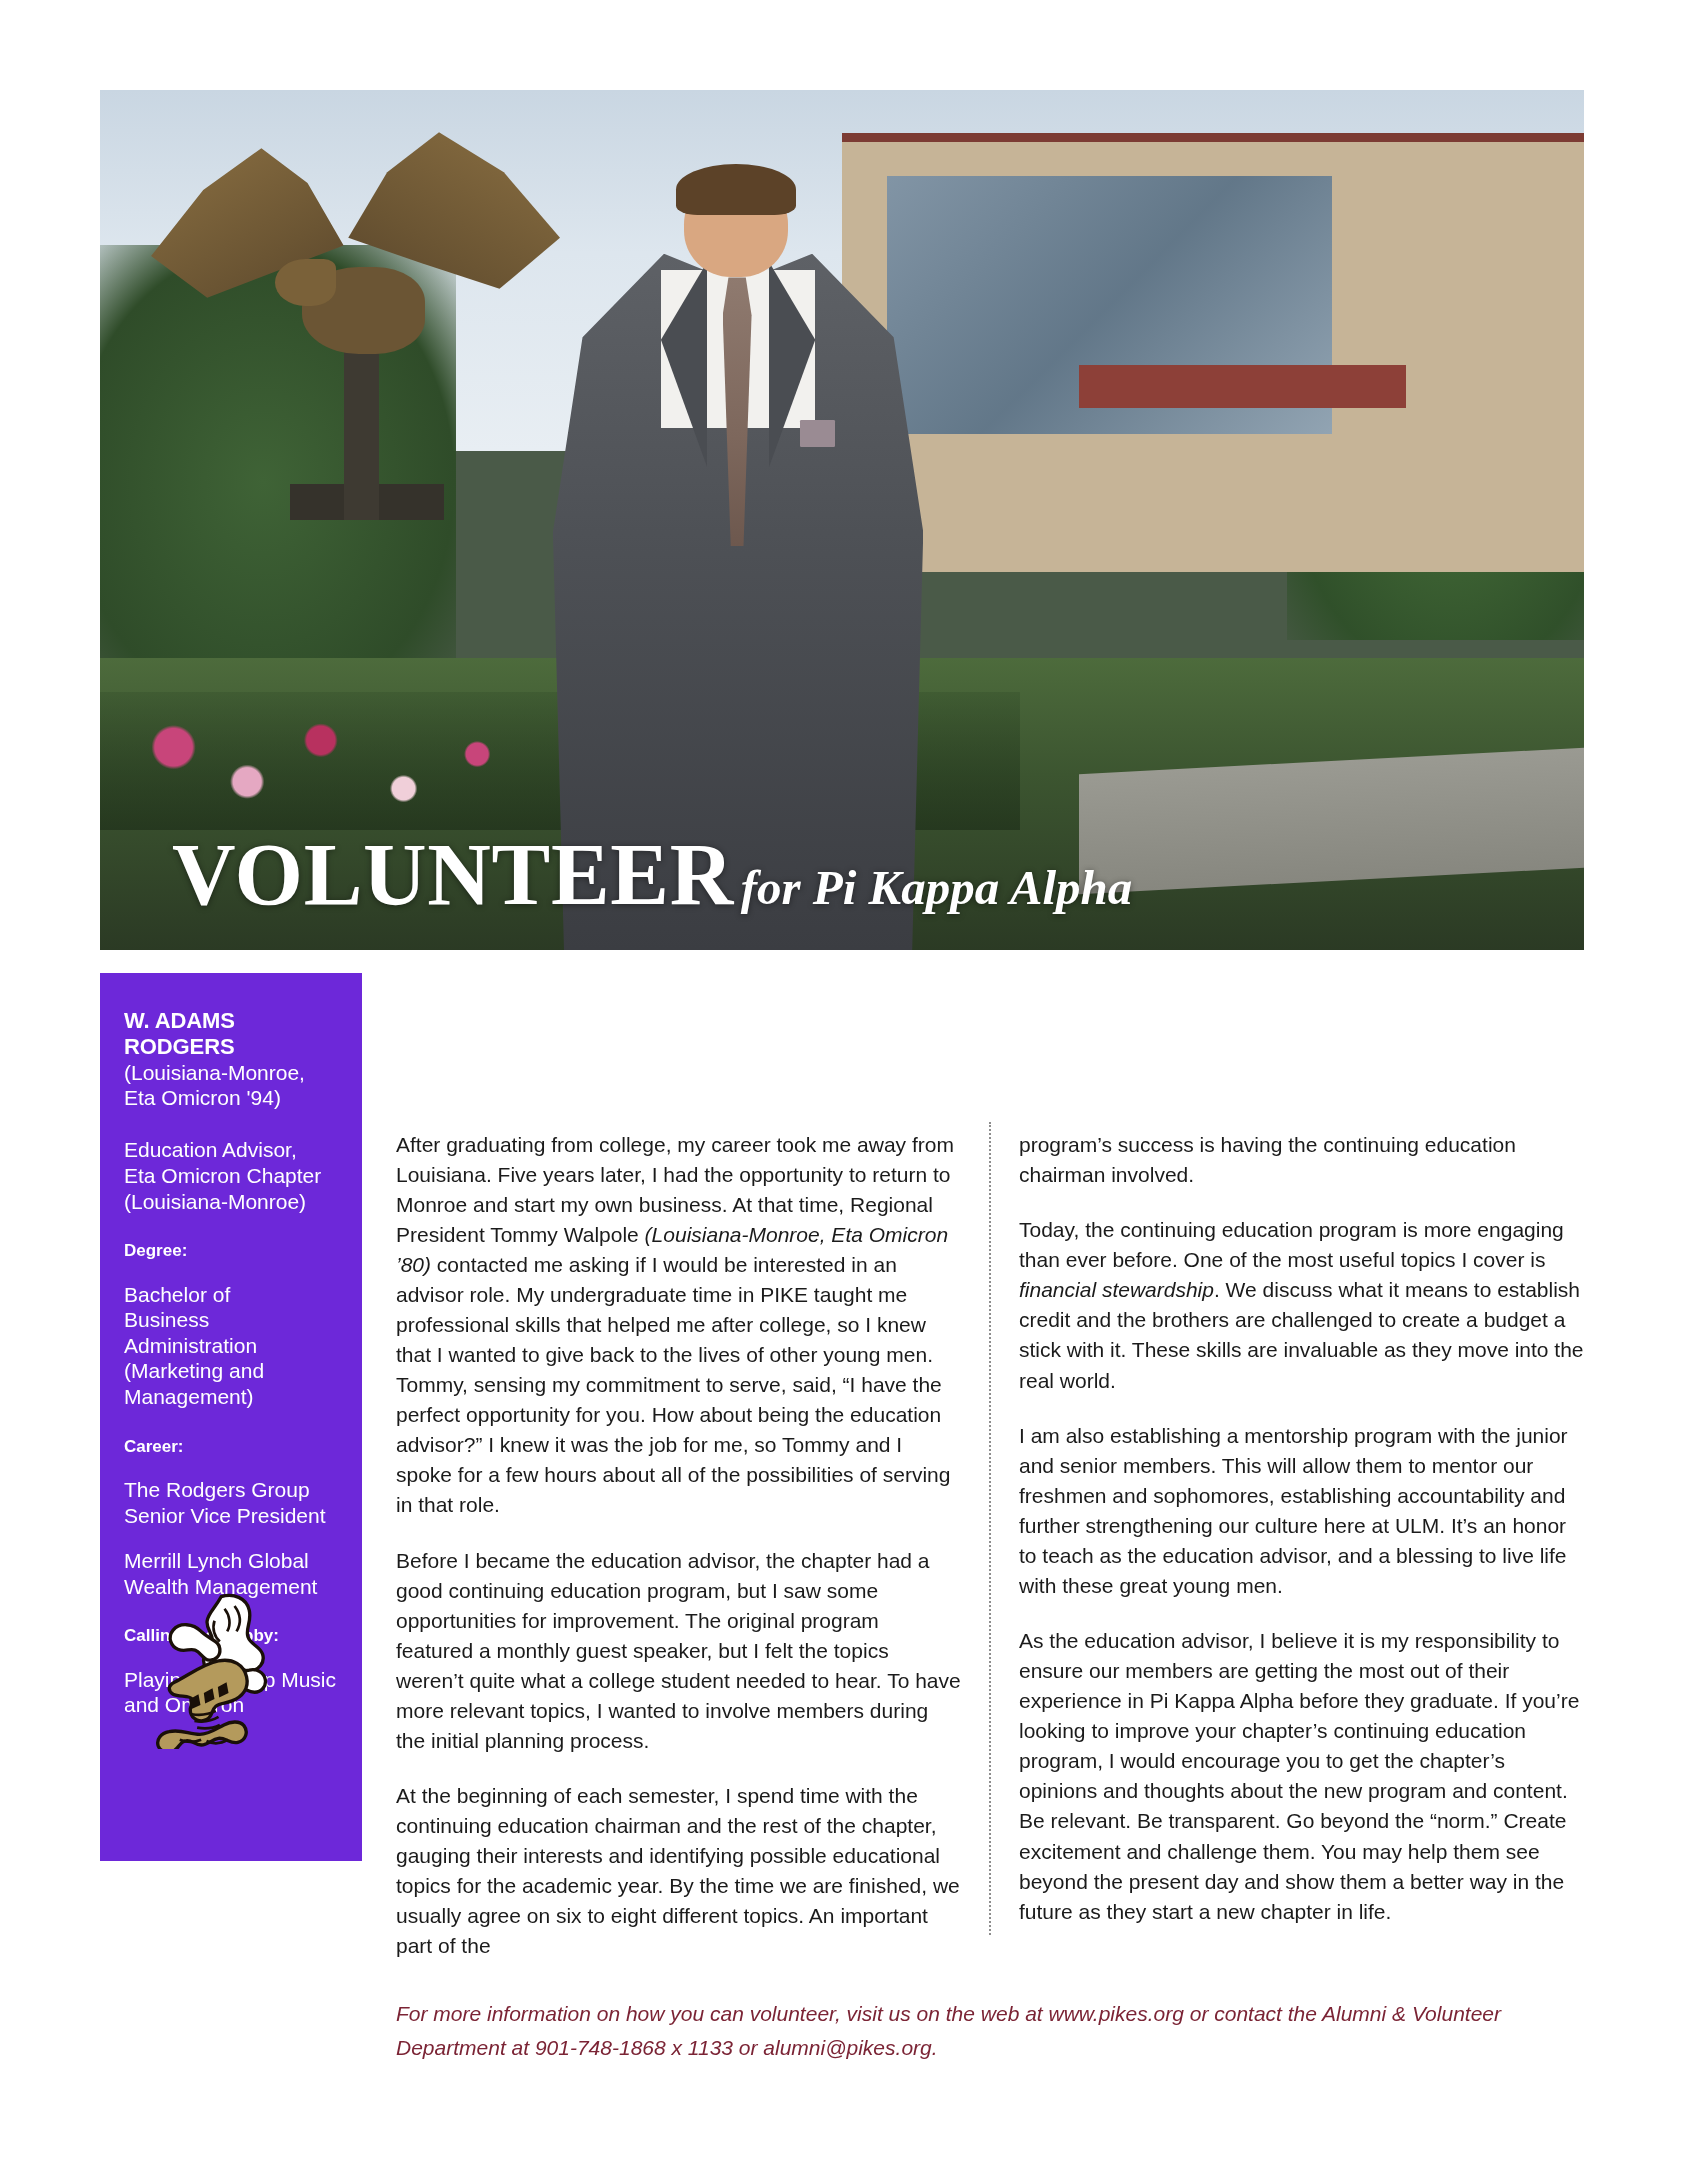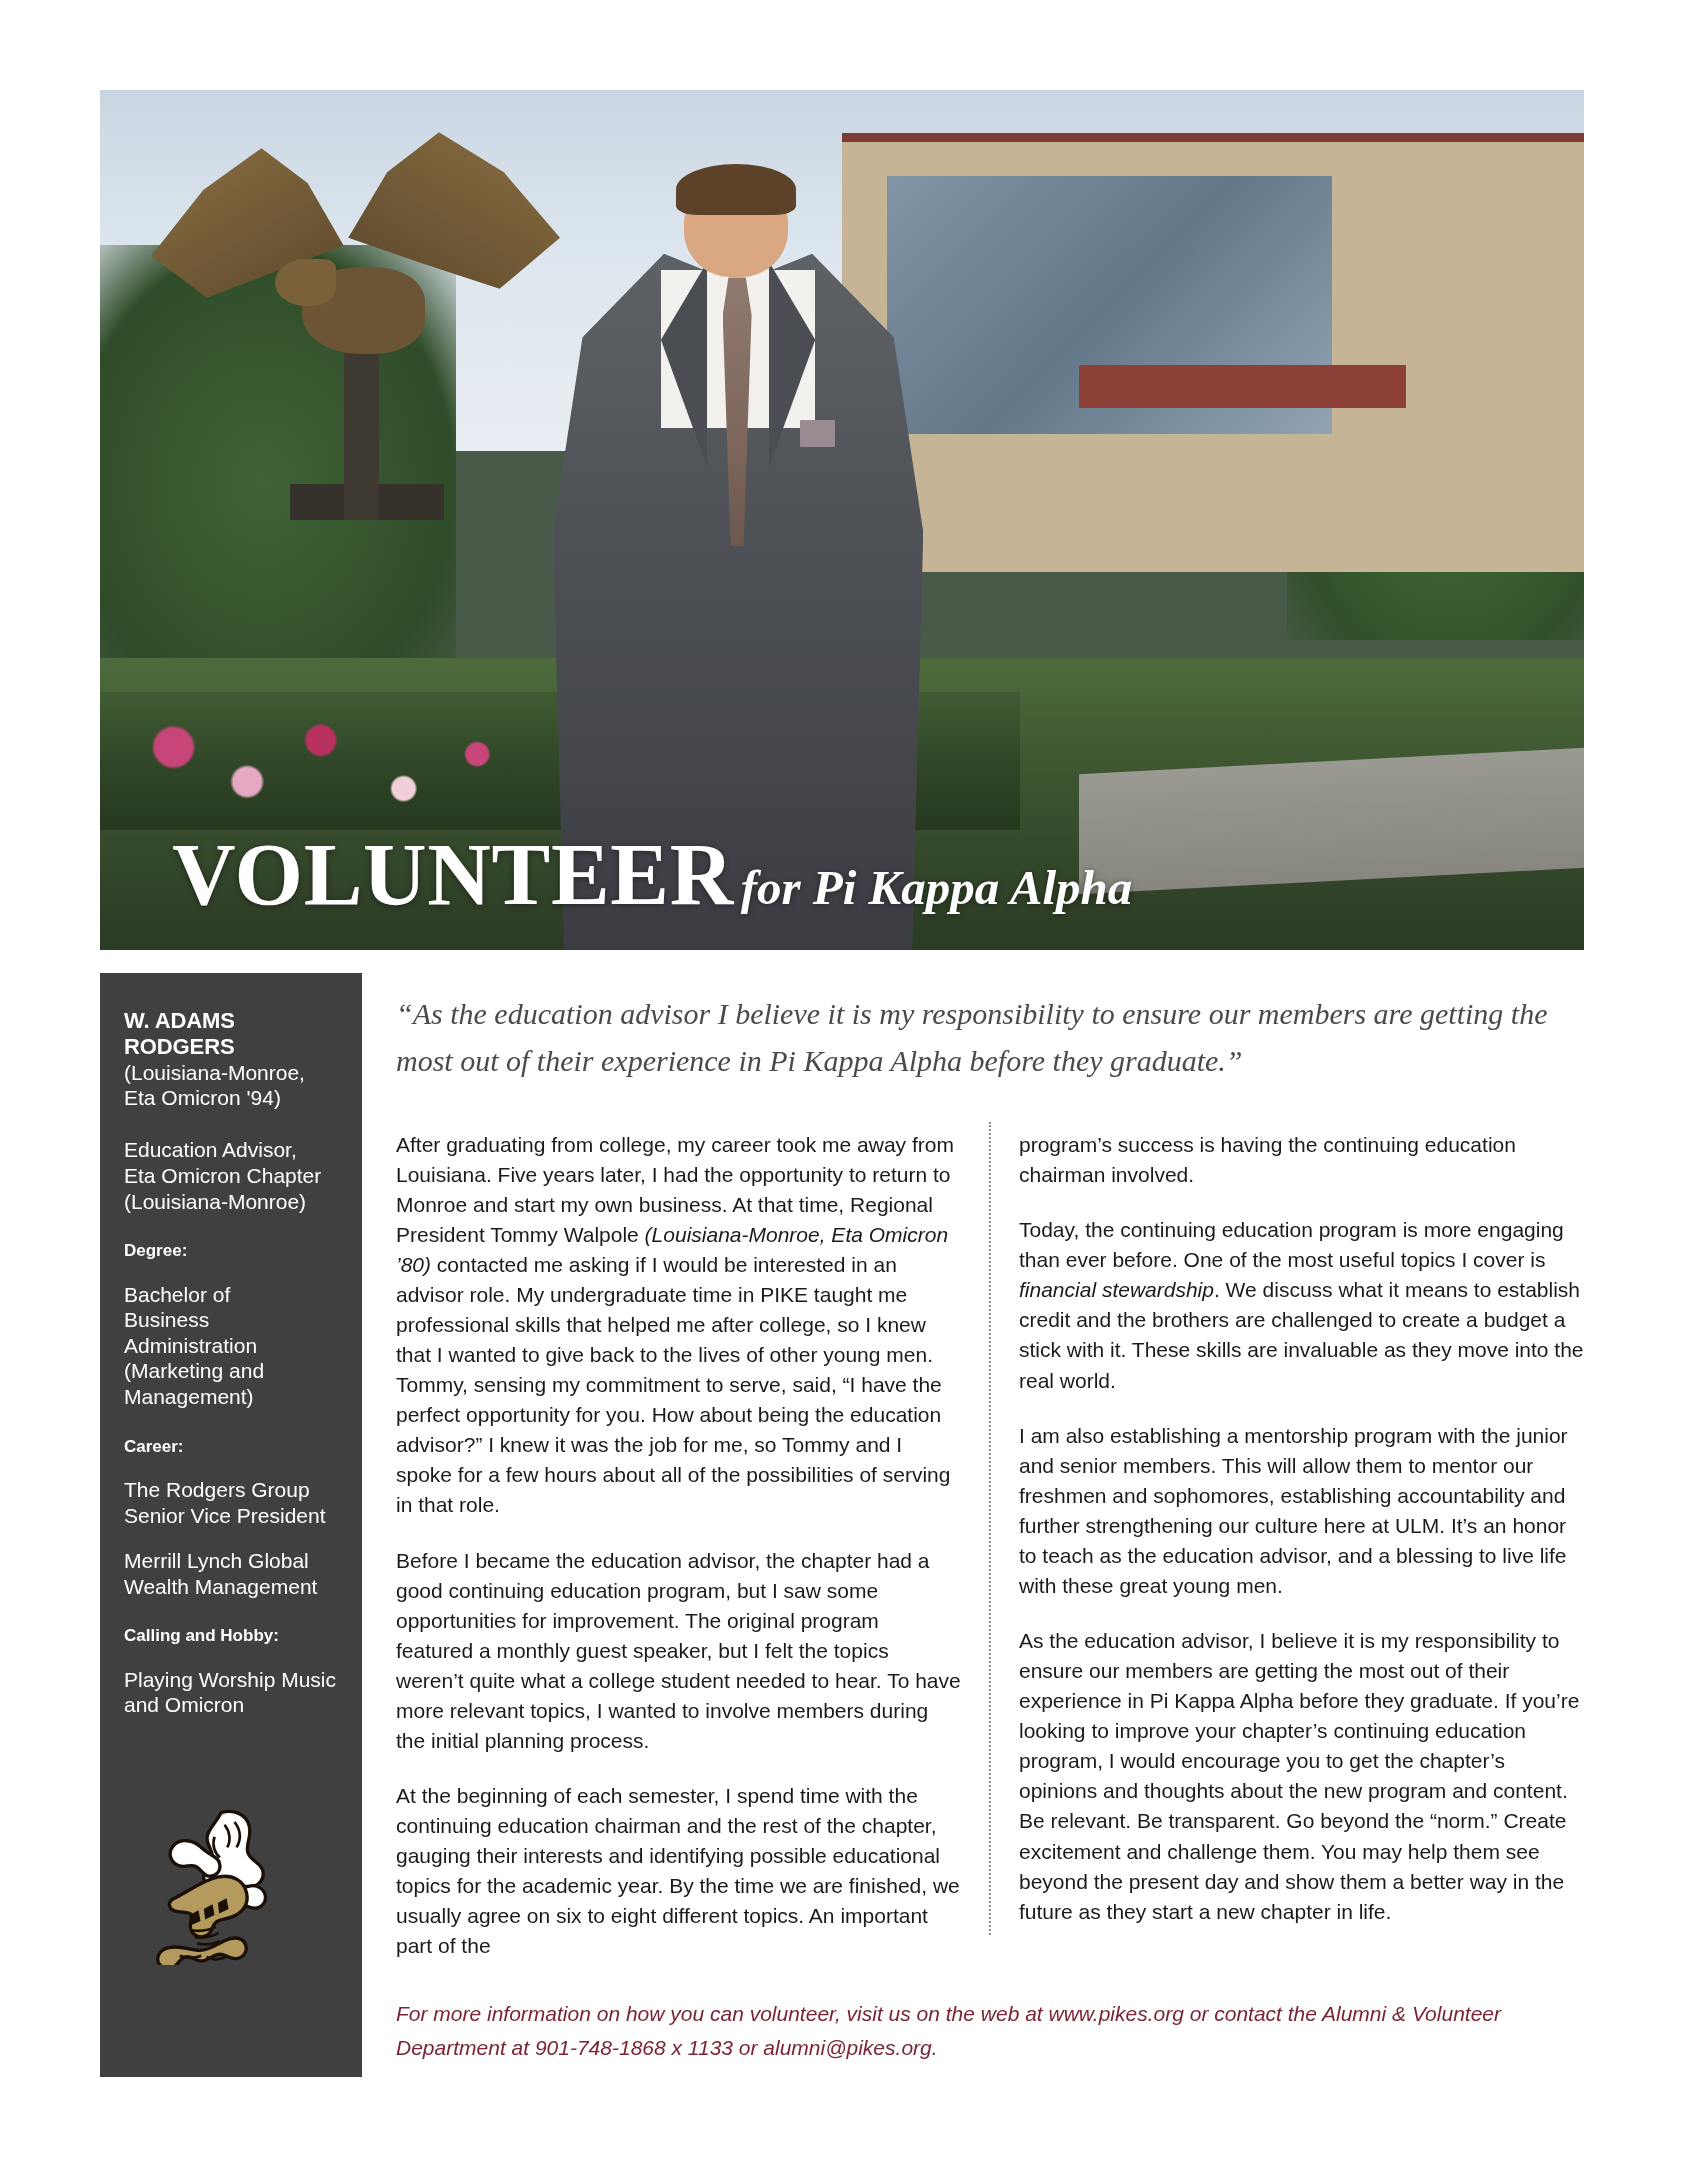--- a/index.html
+++ b/index.html
@@ -238,22 +238,22 @@
     line-height: 1;
     margin-left: 6.7px;
   }
 
   
   .sidebar {
     position: absolute;
     left: 100px;
     top: 973px;
     width: 262px;
-    height: 1104px;
-    background: #404040;
+    height: 888px;
+    background: #6d28d9;
     color: #ffffff;
   }
   .sb-inner {
     padding: 35px 24px 0 24px;
   }
   .sb-block { margin-bottom: 27px; }
   .sb-name {
     font-size: 22px;
     font-weight: 700;
     line-height: 1.18;
@@ -437,21 +437,20 @@
 
           <path fill="none" stroke-width="4" d="M82 198c12 2 26 0 36-5M86 208c12 2 26 0 36-6M90 218c11 2 24 1 34-4"></path>
 
           <path fill="#b49a5c" d="M48 224c-12 2-20 12-16 22 4 9 16 11 24 6 7-4 8-12 16-14 9-3 14 6 24 6 11 0 16-9 26-10 11-1 18 9 29 6 12-3 16-16 9-25-7-8-20-6-30-1-12 6-22 14-36 14-16 0-28-8-46-4z"></path>
           <path fill="none" stroke-width="4" d="M64 236c10 4 22 4 32 0M104 238c10 5 22 4 32-2"></path>
         </g>
       </svg>
     </div>
   </aside>
 
-  <div class="quote">“As the education advisor I believe it is my responsibility to ensure our members are getting the most out of their experience in Pi Kappa Alpha before they graduate.”</div>
 
   <div class="cols">
     <div class="col col-left">
         <p>After graduating from college, my career took me away from Louisiana. Five years later, I had the opportunity to return to Monroe and start my own business. At that time, Regional President Tommy Walpole <em>(Louisiana-Monroe, Eta Omicron ’80)</em> contacted me asking if I would be interested in an advisor role. My undergraduate time in PIKE taught me professional skills that helped me after college, so I knew that I wanted to give back to the lives of other young men. Tommy, sensing my commitment to serve, said, “I have the perfect opportunity for you. How about being the education advisor?” I knew it was the job for me, so Tommy and I spoke for a few hours about all of the possibilities of serving in that role.</p>
         <p>Before I became the education advisor, the chapter had a good continuing education program, but I saw some opportunities for improvement. The original program featured a monthly guest speaker, but I felt the topics weren’t quite what a college student needed to hear. To have more relevant topics, I wanted to involve members during the initial planning process.</p>
         <p>At the beginning of each semester, I spend time with the continuing education chairman and the rest of the chapter, gauging their interests and identifying possible educational topics for the academic year. By the time we are finished, we usually agree on six to eight different topics. An important part of the</p>
       </div>
     <div class="col-rule"></div>
     <div class="col col-right">
         <p>program’s success is having the continuing education chairman involved.</p>

